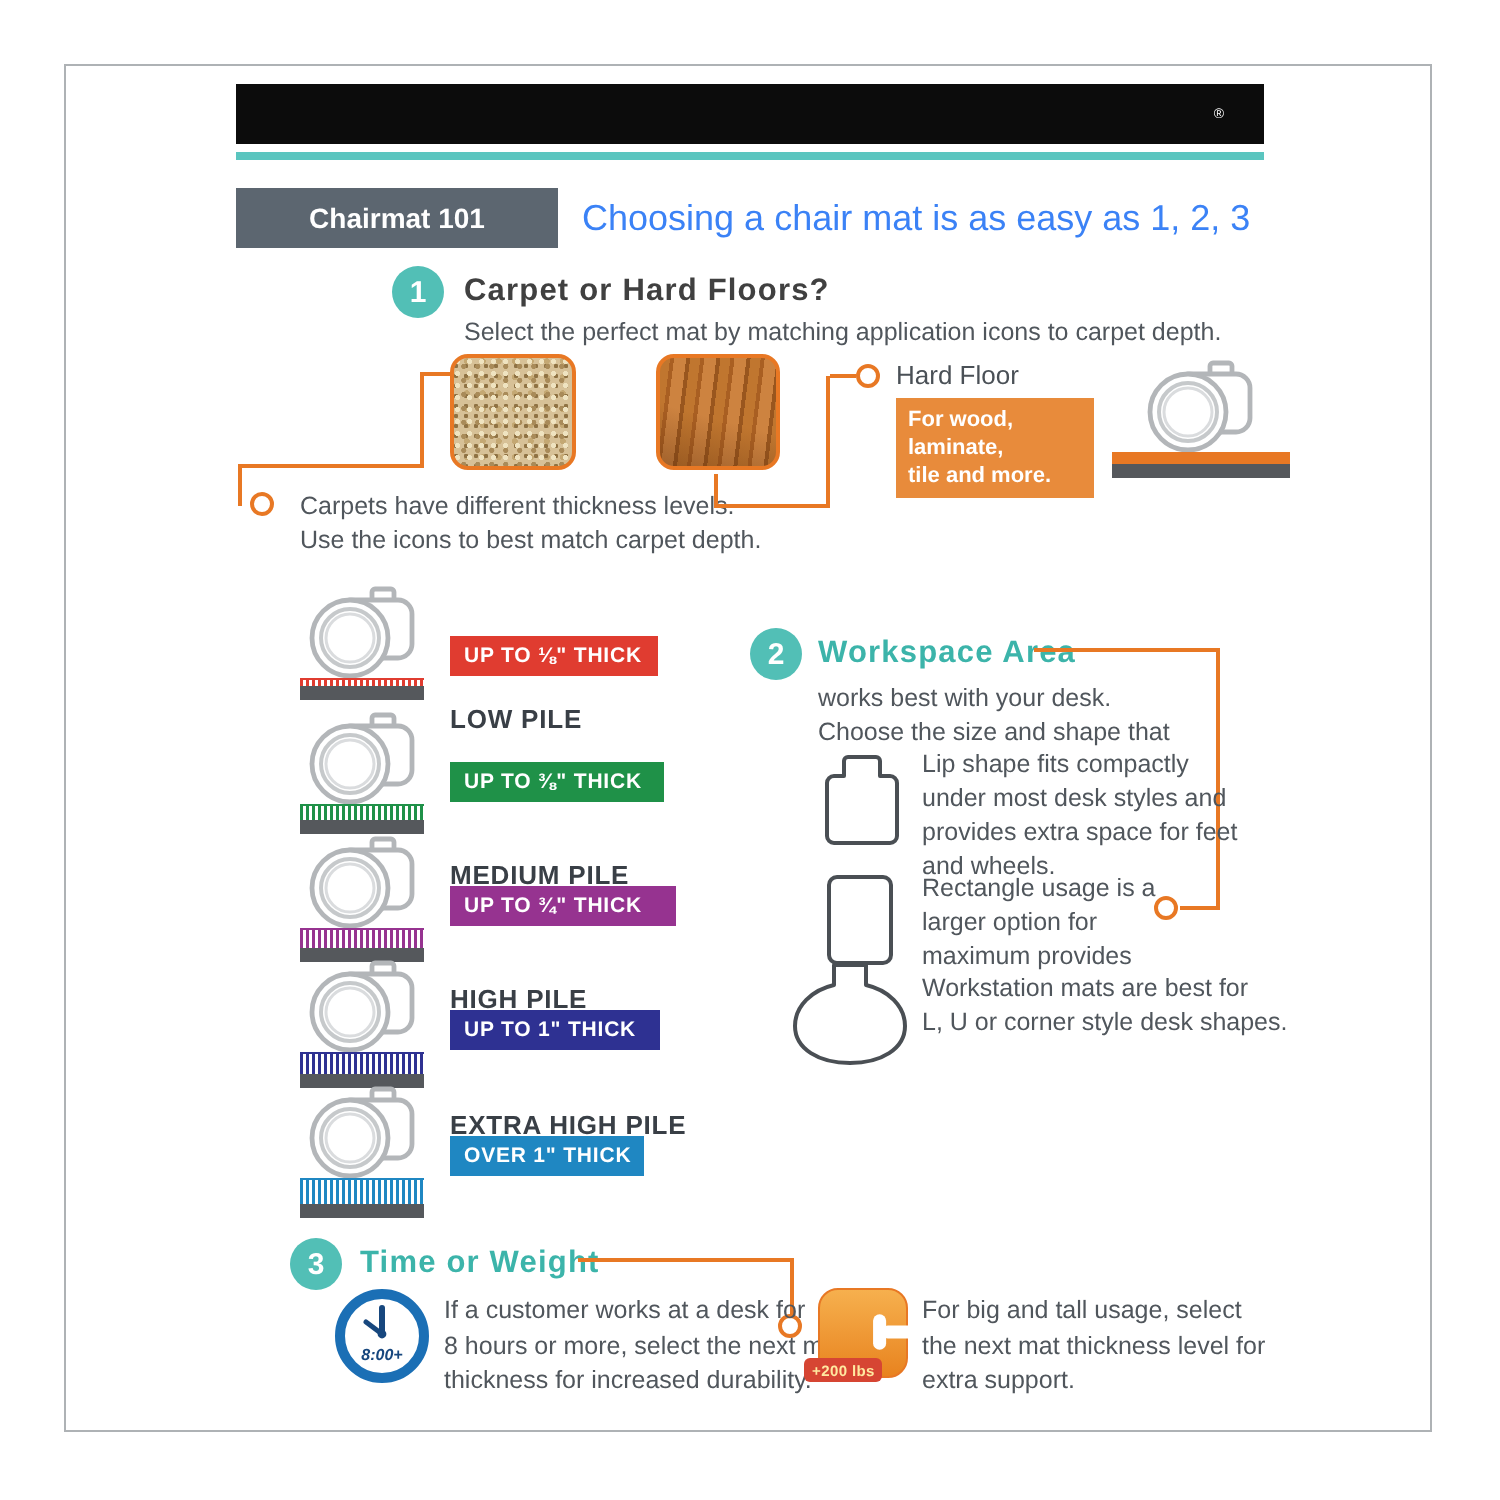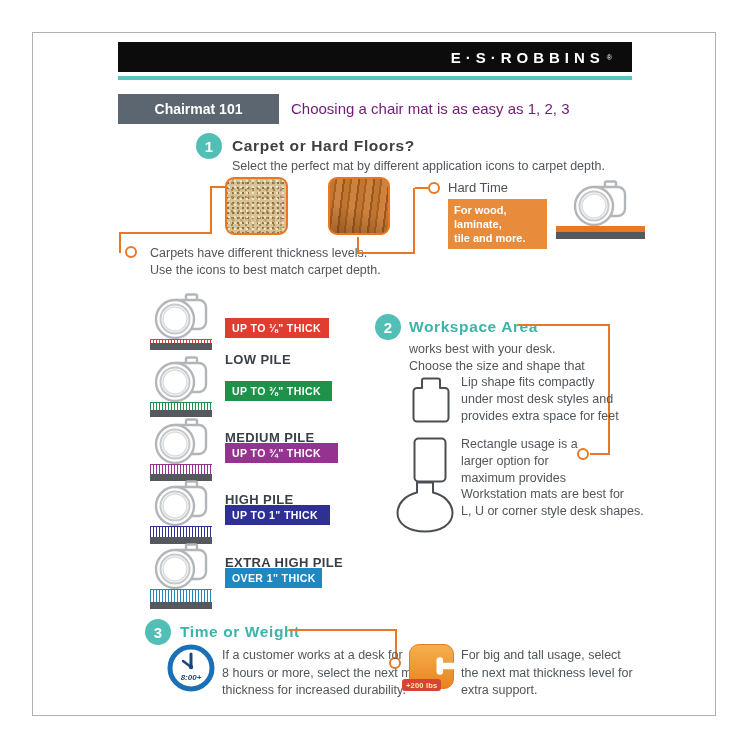--- a/index.html
+++ b/index.html
@@ -12,21 +12,21 @@
   
   .logo-bar{position:absolute;left:118px;top:42px;width:514px;height:30px;background:#0c0c0c;
             display:flex;align-items:center;justify-content:flex-end;padding-right:20px;box-sizing:border-box;}
   .logo-text{color:#fff;font-weight:bold;font-size:15px;letter-spacing:5px;}
   .logo-reg{color:#fff;font-size:7px;vertical-align:top;margin-left:2px;}
   .teal-rule{position:absolute;left:118px;top:76px;width:514px;height:4px;}
   .title-badge{position:absolute;left:118px;top:94px;width:161px;height:30px;
                display:flex;align-items:center;justify-content:center;
                color:#fff;font-weight:bold;font-size:14px;}
   .tagline{position:absolute;left:291px;top:94px;height:30px;line-height:30px;
-           font-size:15px;color:#701a75;}
+           font-size:18px;color:#3b82f6;}
 
   
   .step-circle{position:absolute;width:26px;height:26px;border-radius:50%;
                display:flex;align-items:center;justify-content:center;
                color:#fff;font-weight:bold;font-size:15px;}
   .step-heading{position:absolute;font-size:15.5px;font-weight:bold;letter-spacing:.6px;}
   .body-text{position:absolute;font-size:12.5px;color:#50565c;line-height:17px;}
 
   
   .oline{position:absolute;background:#E87824;}
@@ -73,50 +73,49 @@
   .wbadge{position:absolute;left:-8px;bottom:-3px;background:#d64533;color:#ffe9a0;
           font-size:7.5px;font-weight:bold;padding:1.5px 4px;border-radius:3px;letter-spacing:.2px;}
 </style>
 </head>
 <body>
 
 <div class="page">
   <div class="card"></div>
 
   <div class="logo-bar">
-    <span class="logo-text">E·S·ROBBINS</span>
     <span class="logo-reg">®</span>
   </div>
   <div class="teal-rule" style="background-color: rgb(90, 197, 191);"></div>
   <div class="title-badge" style="background-color: rgb(92, 102, 112);">Chairmat 101</div>
   <div class="tagline">Choosing a chair mat is as easy as 1, 2, 3</div>
 
   <div class="step-circle" style="left: 196px; top: 133px; background-color: rgb(82, 191, 182);">1</div>
   <div class="step-heading" style="left: 232px; top: 137px; color: #404040;">Carpet or Hard Floors?</div>
-  <div class="body-text" style="left:232px;top:158px;">Select the perfect mat by different application icons to carpet depth.</div>
+  <div class="body-text" style="left:232px;top:158px;">Select the perfect mat by matching application icons to carpet depth.</div>
 
   <div class="swatch carpet-tx" style="left:225px;top:177px;"></div>
   <div class="swatch wood-tx" style="left:328px;top:177px;width:62px;"></div>
 
   <div class="oline" style="left:210px;top:186px;width:16px;height:2px;"></div>
   <div class="oline" style="left:210px;top:186px;width:2px;height:48px;"></div>
   <div class="oline" style="left:119px;top:232px;width:93px;height:2px;"></div>
   <div class="oline" style="left:119px;top:232px;width:2px;height:21px;"></div>
   <div class="ocirc" style="left:125px;top:246px;"></div>
   <div class="body-text" style="left:150px;top:245px;">
     <div>Carpets have different thickness levels.</div>
     <div>Use the icons to best match carpet depth.</div>
   </div>
 
   <div class="oline" style="left:357px;top:237px;width:2px;height:17px;"></div>
   <div class="oline" style="left:357px;top:252px;width:58px;height:2px;"></div>
   <div class="oline" style="left:413px;top:188px;width:2px;height:66px;"></div>
   <div class="oline" style="left:415px;top:187px;width:13px;height:2px;"></div>
   <div class="ocirc" style="left:428px;top:182px;"></div>
-  <div class="hf-label">Hard Time</div>
+  <div class="hf-label">Hard Floor</div>
   <div class="hf-note" style="background-color: rgb(232, 139, 59);">
     <div>For wood, laminate,</div>
     <div>tile and more.</div>
   </div>
 
   <svg class="abs" style="left:567px;top:180px;" width="66" height="46" viewBox="0 0 62 46">
     <rect x="36" y="1.5" width="11" height="10" rx="1.5" class="cst"></rect>
     <rect x="19" y="7" width="37" height="29" rx="7" class="cst"></rect>
     <circle cx="25" cy="26" r="19" class="cst"></circle>
     <circle cx="25" cy="26" r="14.5" class="cst2"></circle>
@@ -196,20 +195,21 @@
     <div>Choose the size and shape that</div>
   </div>
 
   <svg class="abs" style="left:412px;top:377px;" width="38" height="46" viewBox="0 0 38 46">
     <path class="shape" d="M12 1.5 h14 a2 2 0 0 1 2 2 V11 h5 a3.5 3.5 0 0 1 3.5 3.5 V41 a3.5 3.5 0 0 1 -3.5 3.5 H5 a3.5 3.5 0 0 1 -3.5 -3.5 V14.5 A3.5 3.5 0 0 1 5 11 h5 V3.5 a2 2 0 0 1 2 -2 Z"></path>
   </svg>
   <div class="body-text" style="left:461px;top:374px;">
     <div>Lip shape fits compactly</div>
     <div>under most desk styles and</div>
     <div>provides extra space for feet</div>
+    <div>and wheels.</div>
   </div>
 
   <svg class="abs" style="left:413px;top:437px;" width="34" height="46" viewBox="0 0 34 46">
     <rect class="shape" x="1.5" y="1.5" width="31" height="43" rx="4"></rect>
   </svg>
   <div class="body-text" style="left:461px;top:436px;">
     <div>Rectangle usage is a</div>
     <div>larger option for</div>
     <div>maximum provides</div>
   </div>

